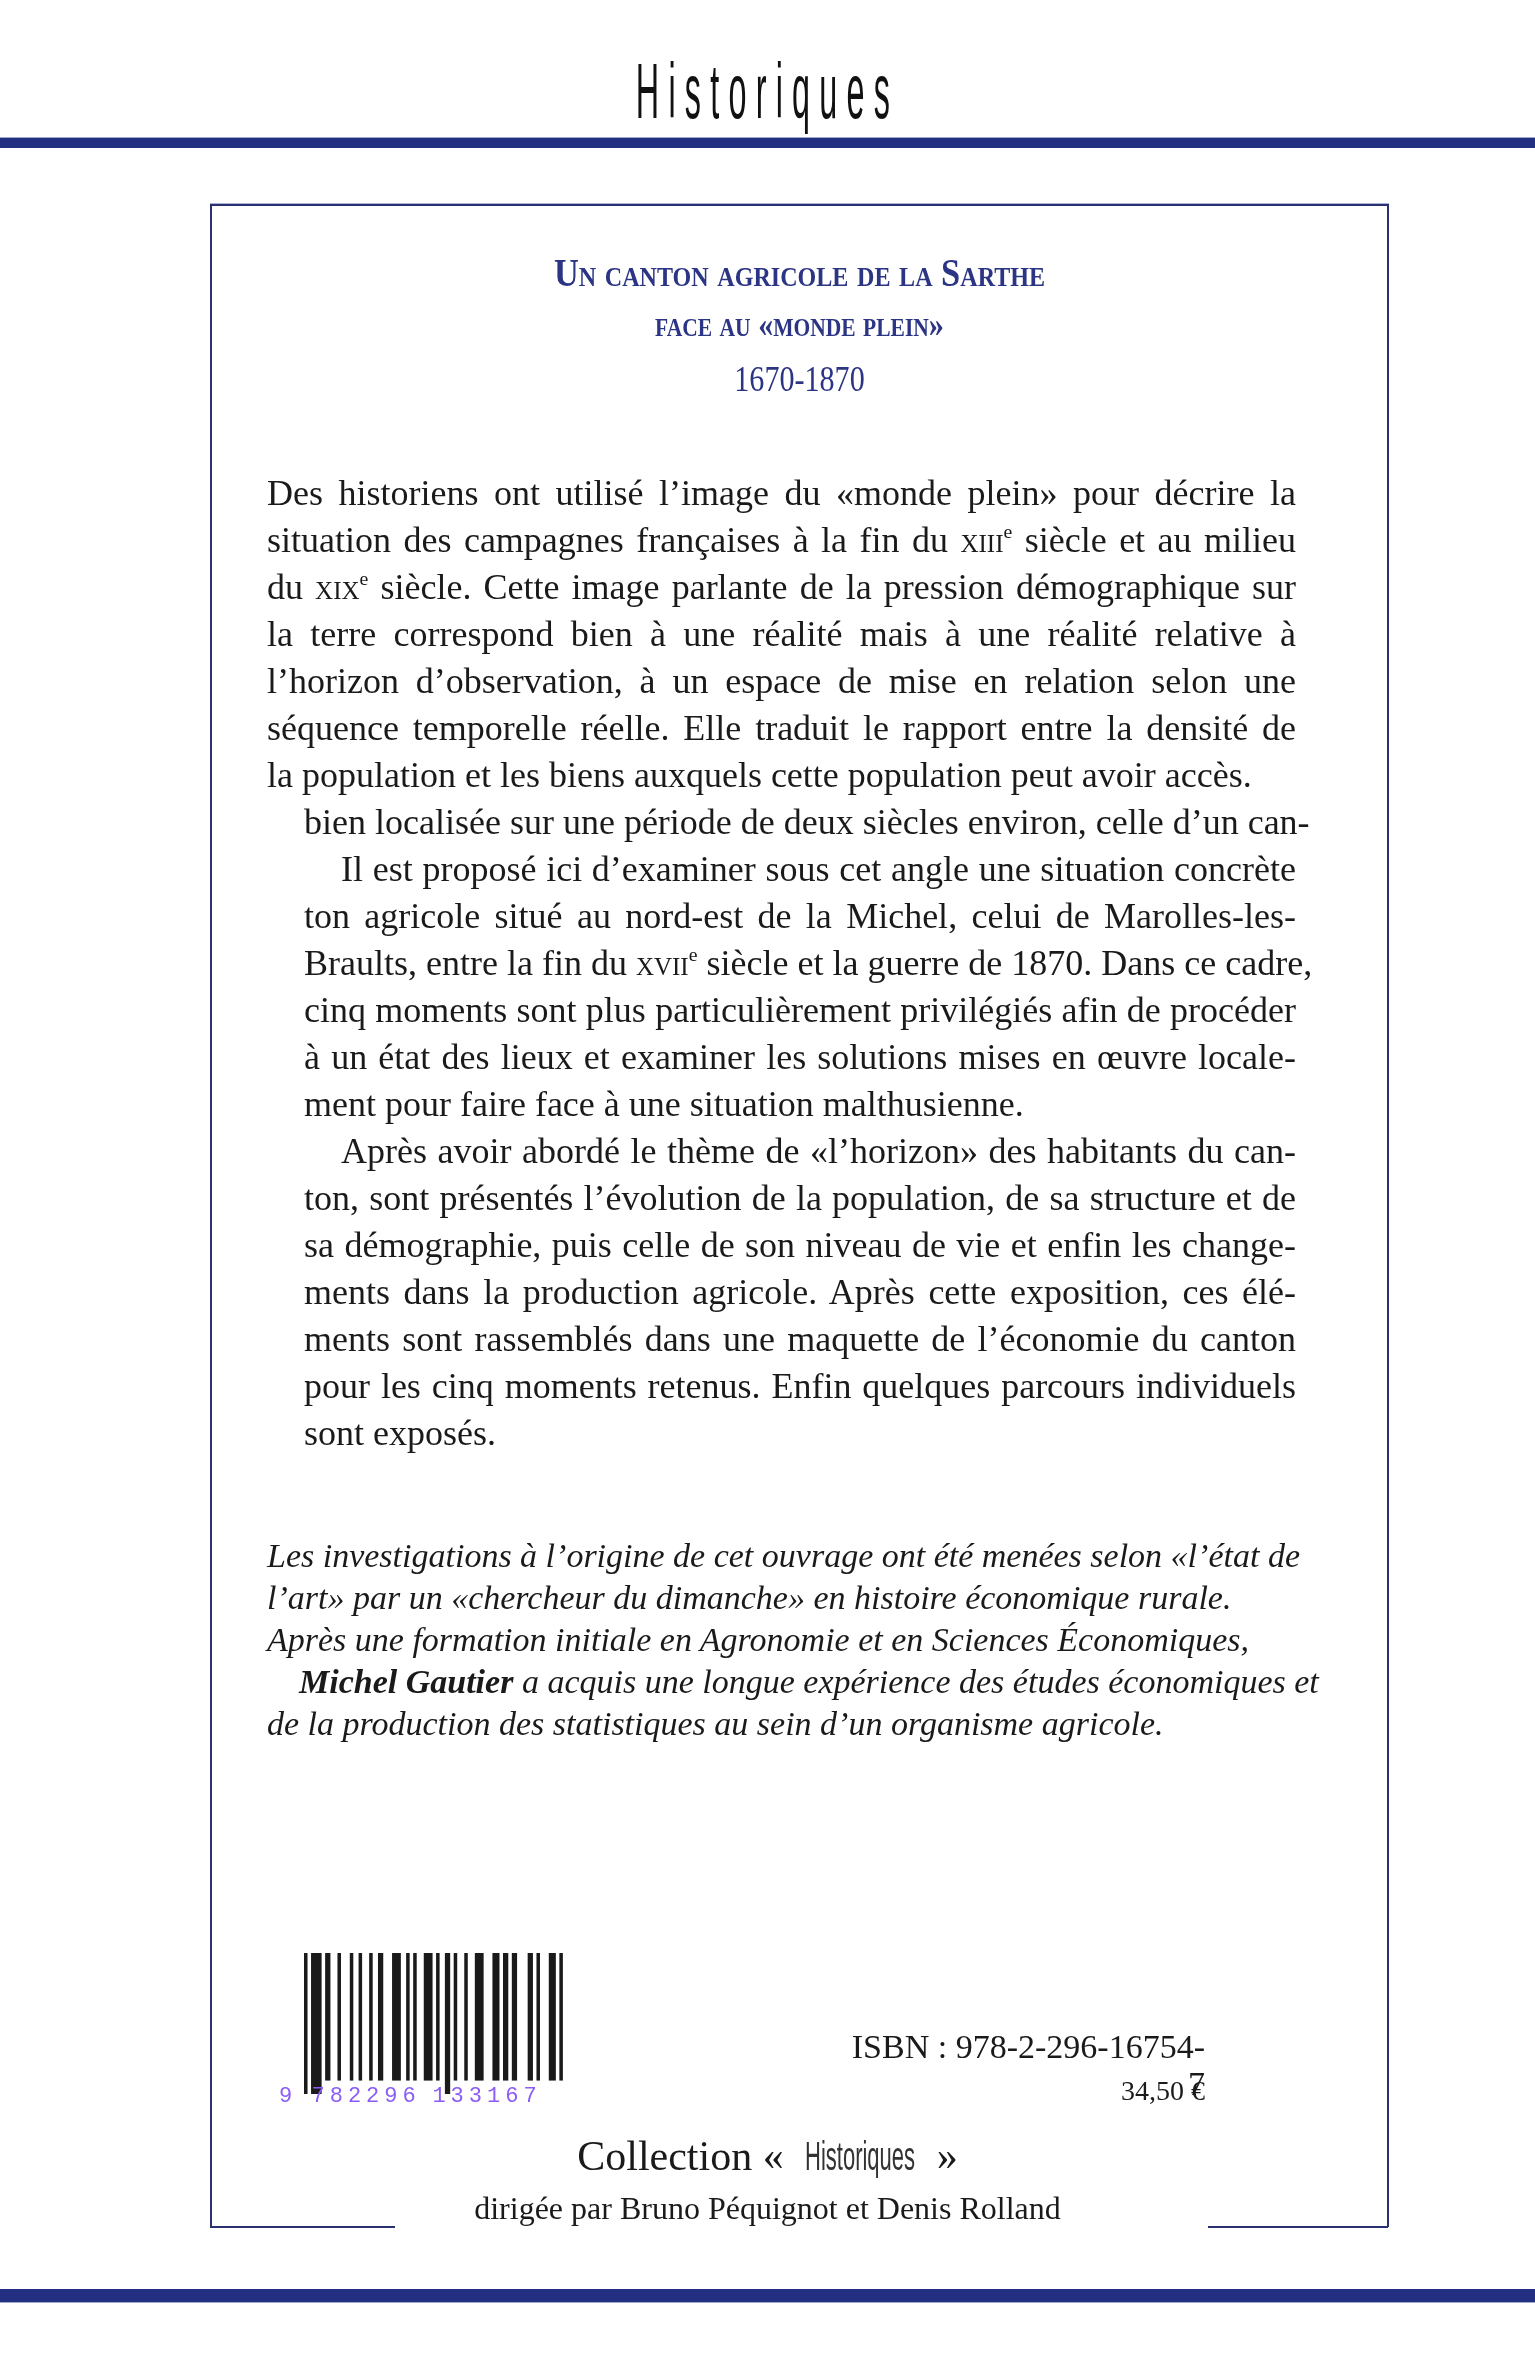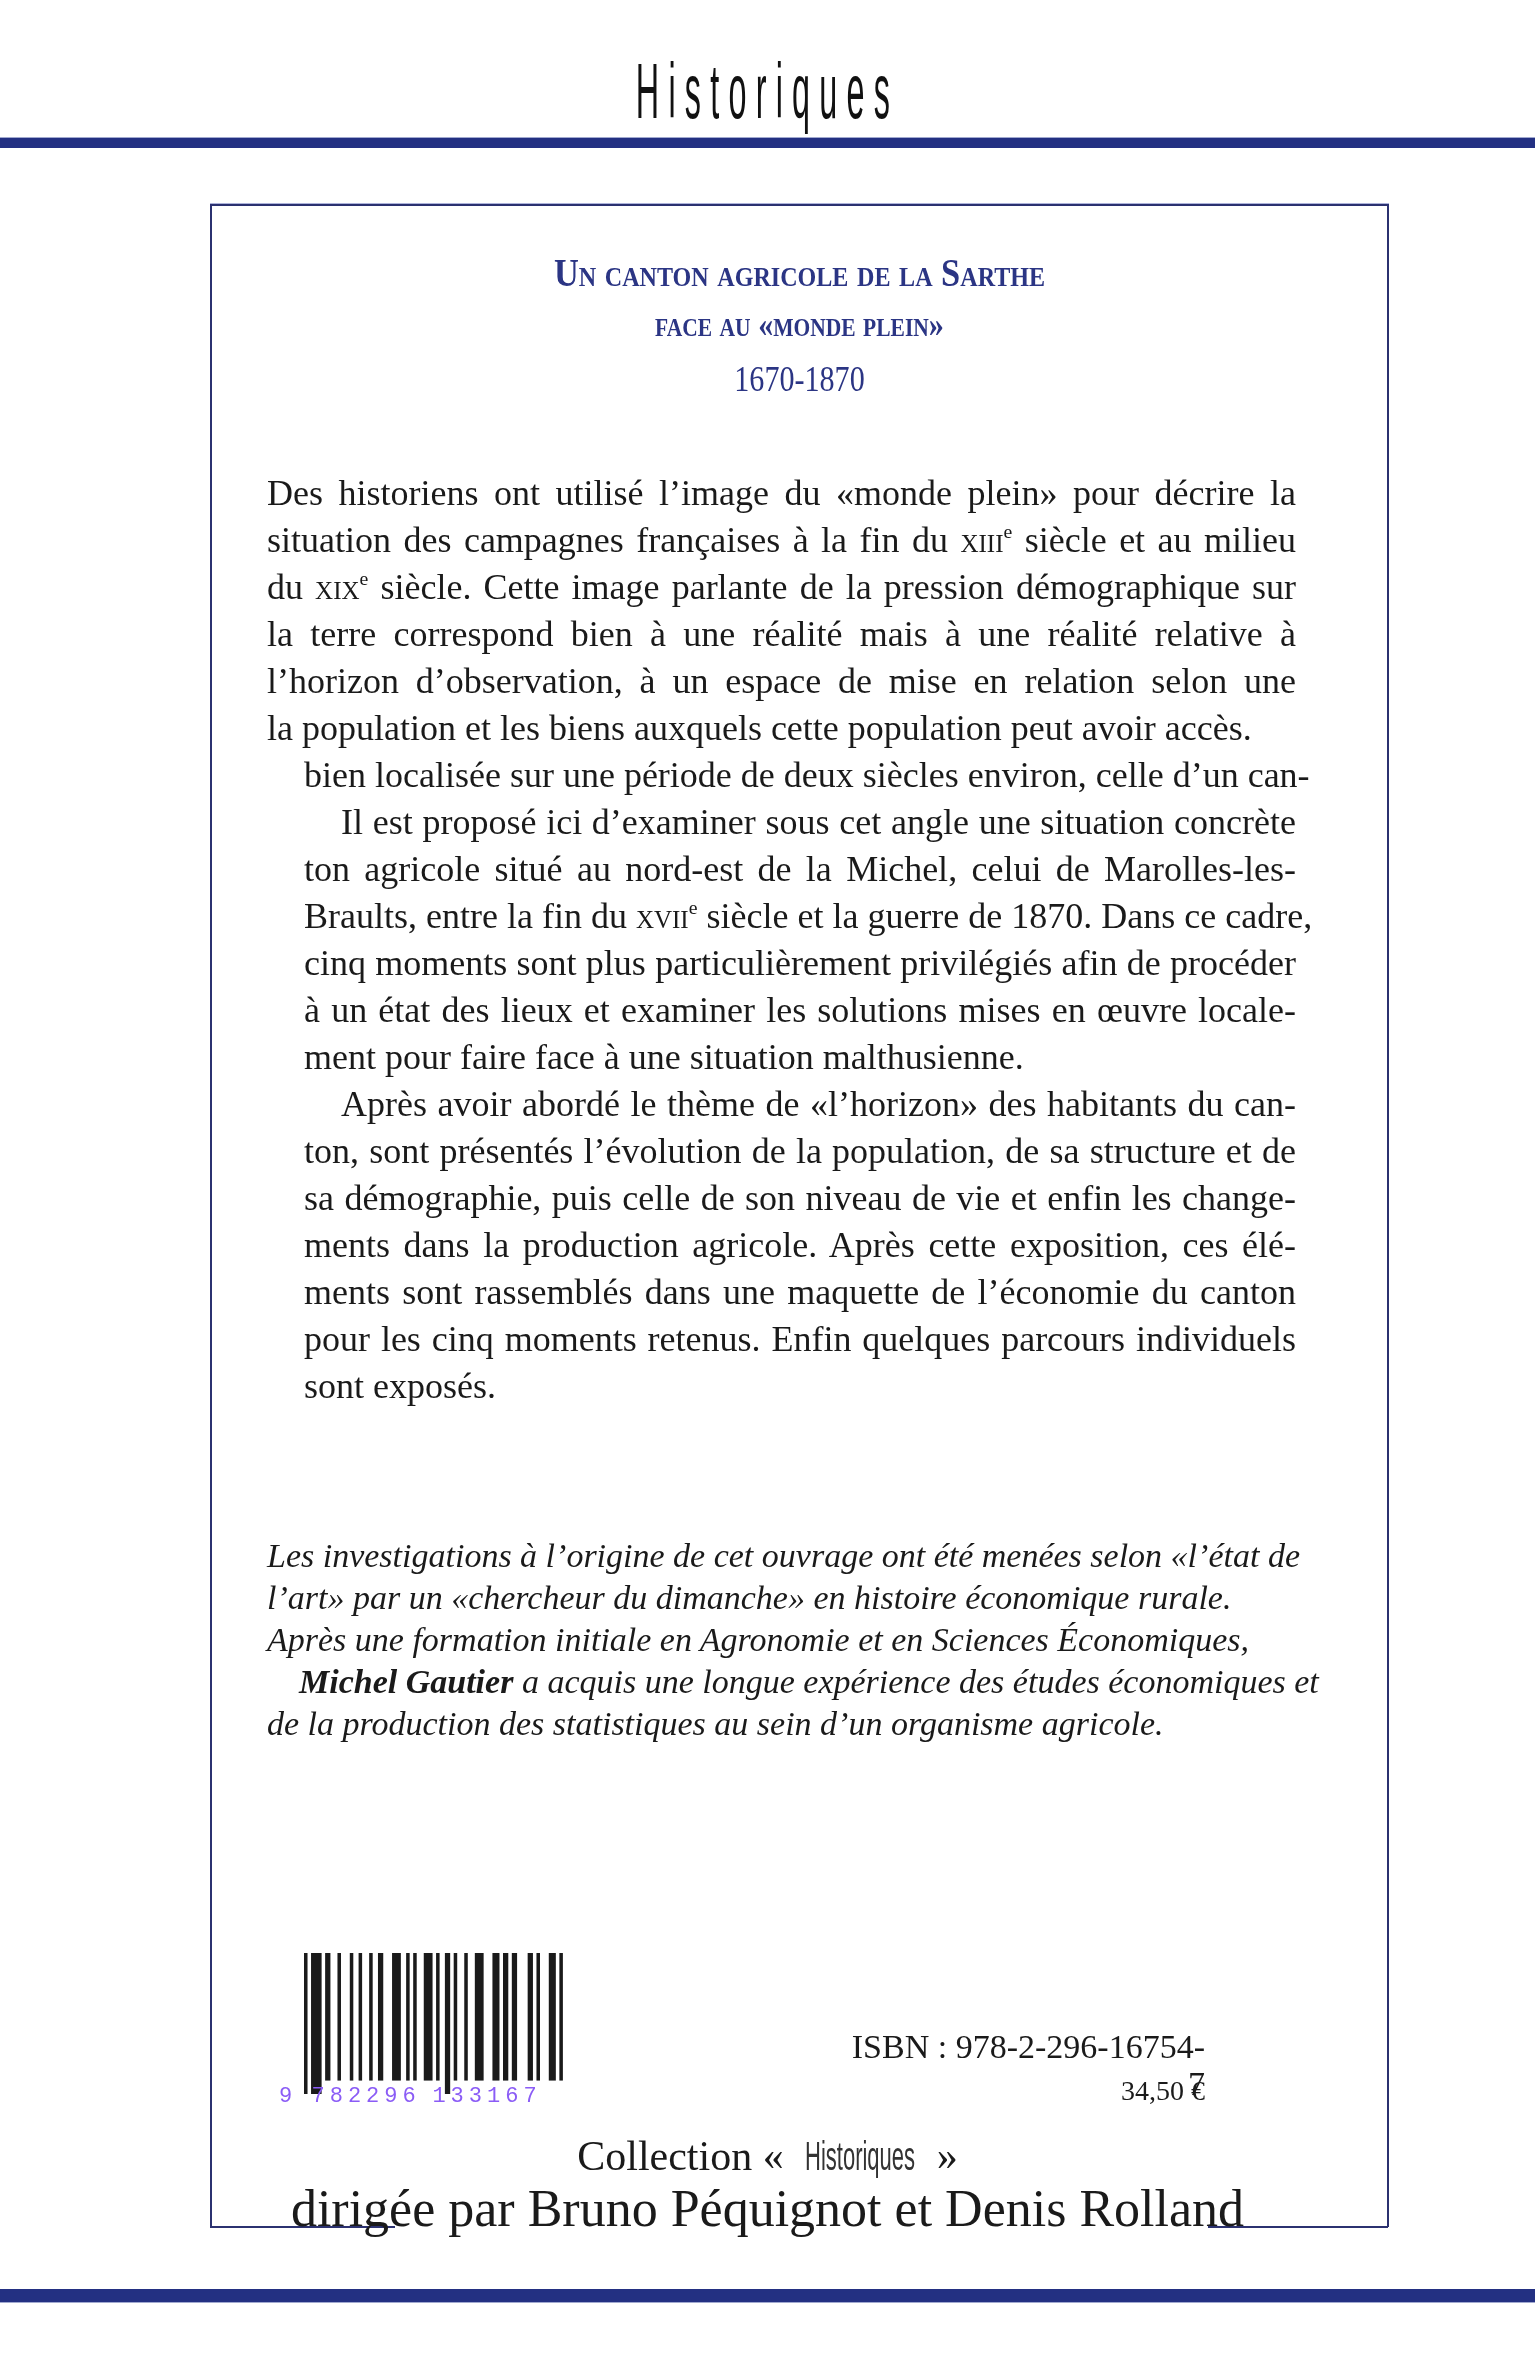--- a/index.html
+++ b/index.html
@@ -49,21 +49,21 @@
   .barcode-digits { left:279px; top:2083px; font-family:Liberation Mono, monospace;
     font-size:22px; line-height:28.5px; color:#8b5cf6; letter-spacing:0.8px; }
 
   .isbn { left:923px; width:1190px; top:2028px; font-size:34px; line-height:37px; }
   .isbn-r { left:839px; width:366px; text-align:right; }
   .price { left:839px; width:366px; top:2075px; text-align:right; font-size:28px; line-height:32px; }
 
   .collection { left:0; width:1535px; top:2131px; text-align:center; font-size:42px; line-height:50px; }
   .collection .thin { font-family:"Liberation Sans","DejaVu Sans",sans-serif; font-weight:normal; color:#333;
     display:inline-block; transform:scaleX(0.55); margin:0 -34px; font-size:40px; }
-  .director { left:0; width:1535px; top:2185px; text-align:center; font-size:52px; line-height:47px; }
+  .director { left:0; width:1535px; top:2185px; text-align:center; font-size:32px; line-height:47px; }
 </style>
 </head>
 <body>
 
 <div class="abs series-title">Historiques</div>
 <div class="abs bar bar-top"></div>
 
 <div class="abs frame-top"></div>
 <div class="abs frame-left"></div>
 <div class="abs frame-right"></div>
@@ -74,20 +74,21 @@
 <div class="abs book-title t2">face au «monde plein»</div>
 <div class="abs book-title t3">1670-1870</div>
 
 <div class="abs body-text">
   <p>
     <span class="line">Des historiens ont utilisé l’image du «monde plein» pour décrire la</span>
     <span class="line">situation des campagnes françaises à la fin du <span class="sc">XIII</span><sup>e</sup> siècle et au milieu</span>
     <span class="line">du <span class="sc">XIX</span><sup>e</sup> siècle. Cette image parlante de la pression démographique sur</span>
     <span class="line">la terre correspond bien à une réalité mais à une réalité relative à</span>
     <span class="line">l’horizon d’observation, à un espace de mise en relation selon une</span>
+    <span class="line">séquence temporelle réelle. Elle traduit le rapport entre la densité de</span>
     <span class="line last">la population et les biens auxquels cette population peut avoir accès.</span>
   </p>
   <p>
     <span class="line">bien localisée sur une période de deux siècles environ, celle d’un can-</span>
     <span class="line" style="padding-left:37px">Il est proposé ici d’examiner sous cet angle une situation concrète</span>
     <span class="line">ton agricole situé au nord-est de la Michel, celui de Marolles-les-</span>
     <span class="line">Braults, entre la fin du <span class="sc">XVII</span><sup>e</sup> siècle et la guerre de 1870. Dans ce cadre,</span>
     <span class="line">cinq moments sont plus particulièrement privilégiés afin de procéder</span>
     <span class="line">à un état des lieux et examiner les solutions mises en œuvre locale-</span>
     <span class="line last">ment pour faire face à une situation malthusienne.</span>

